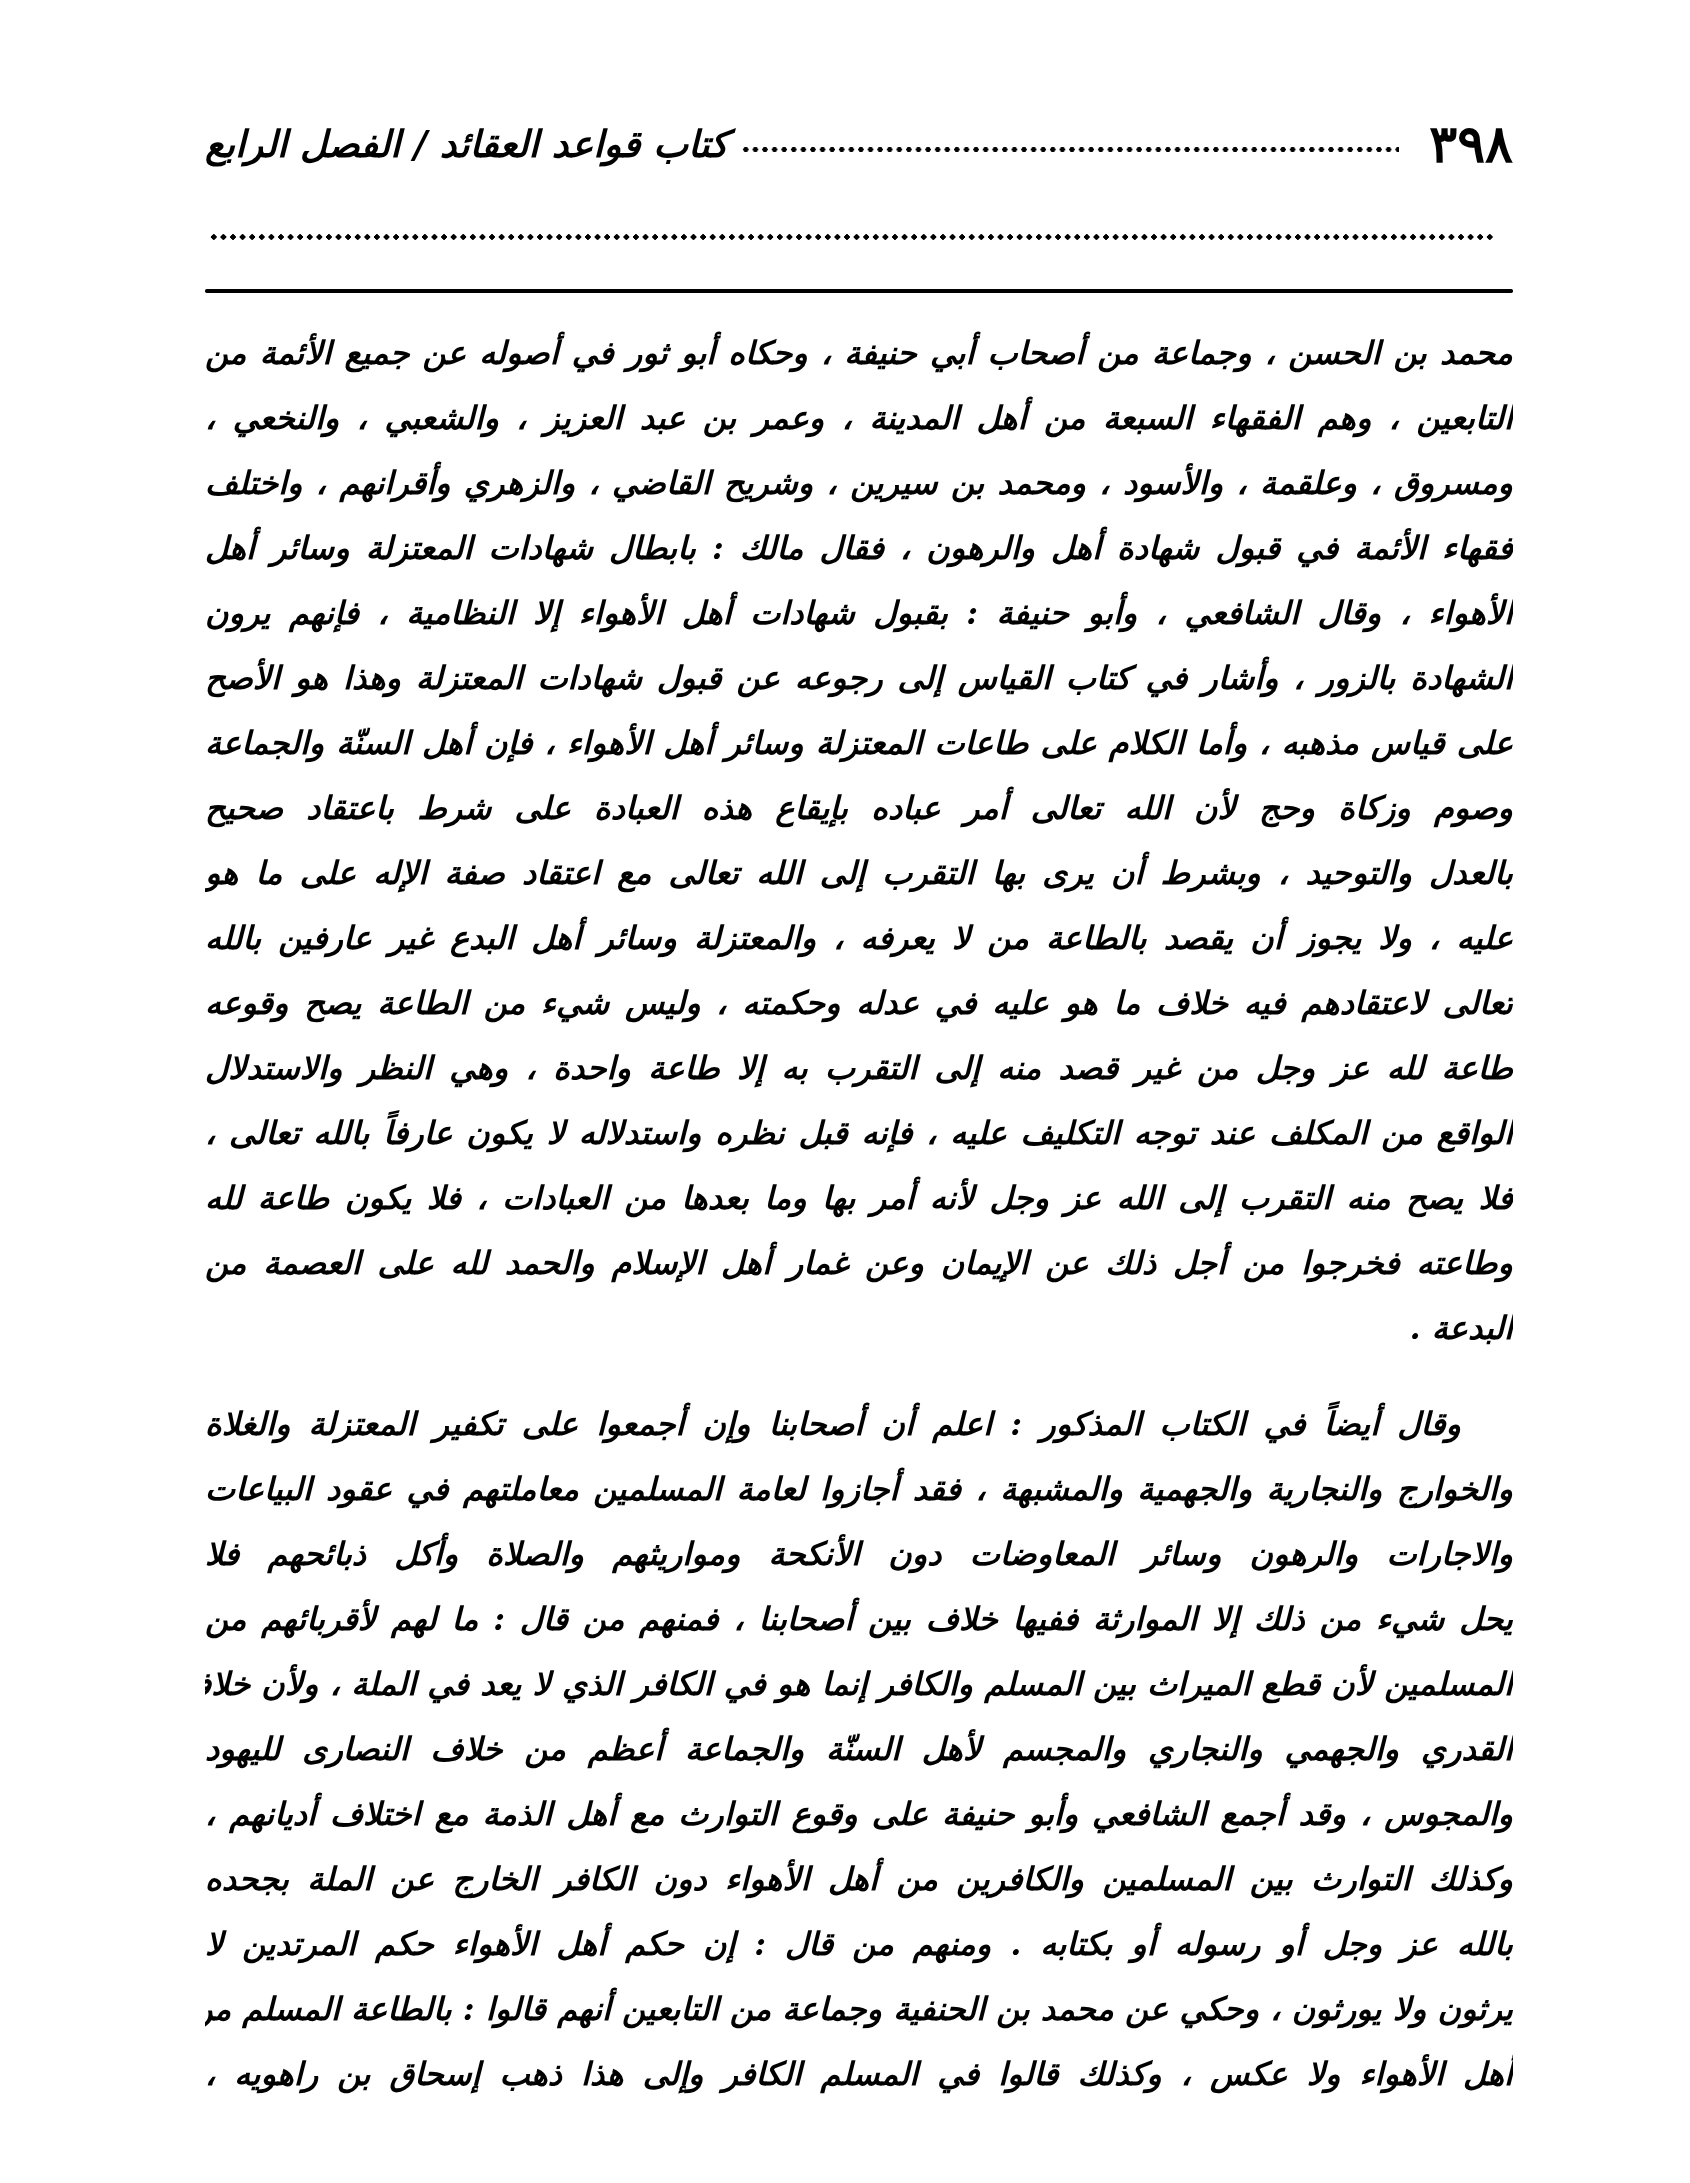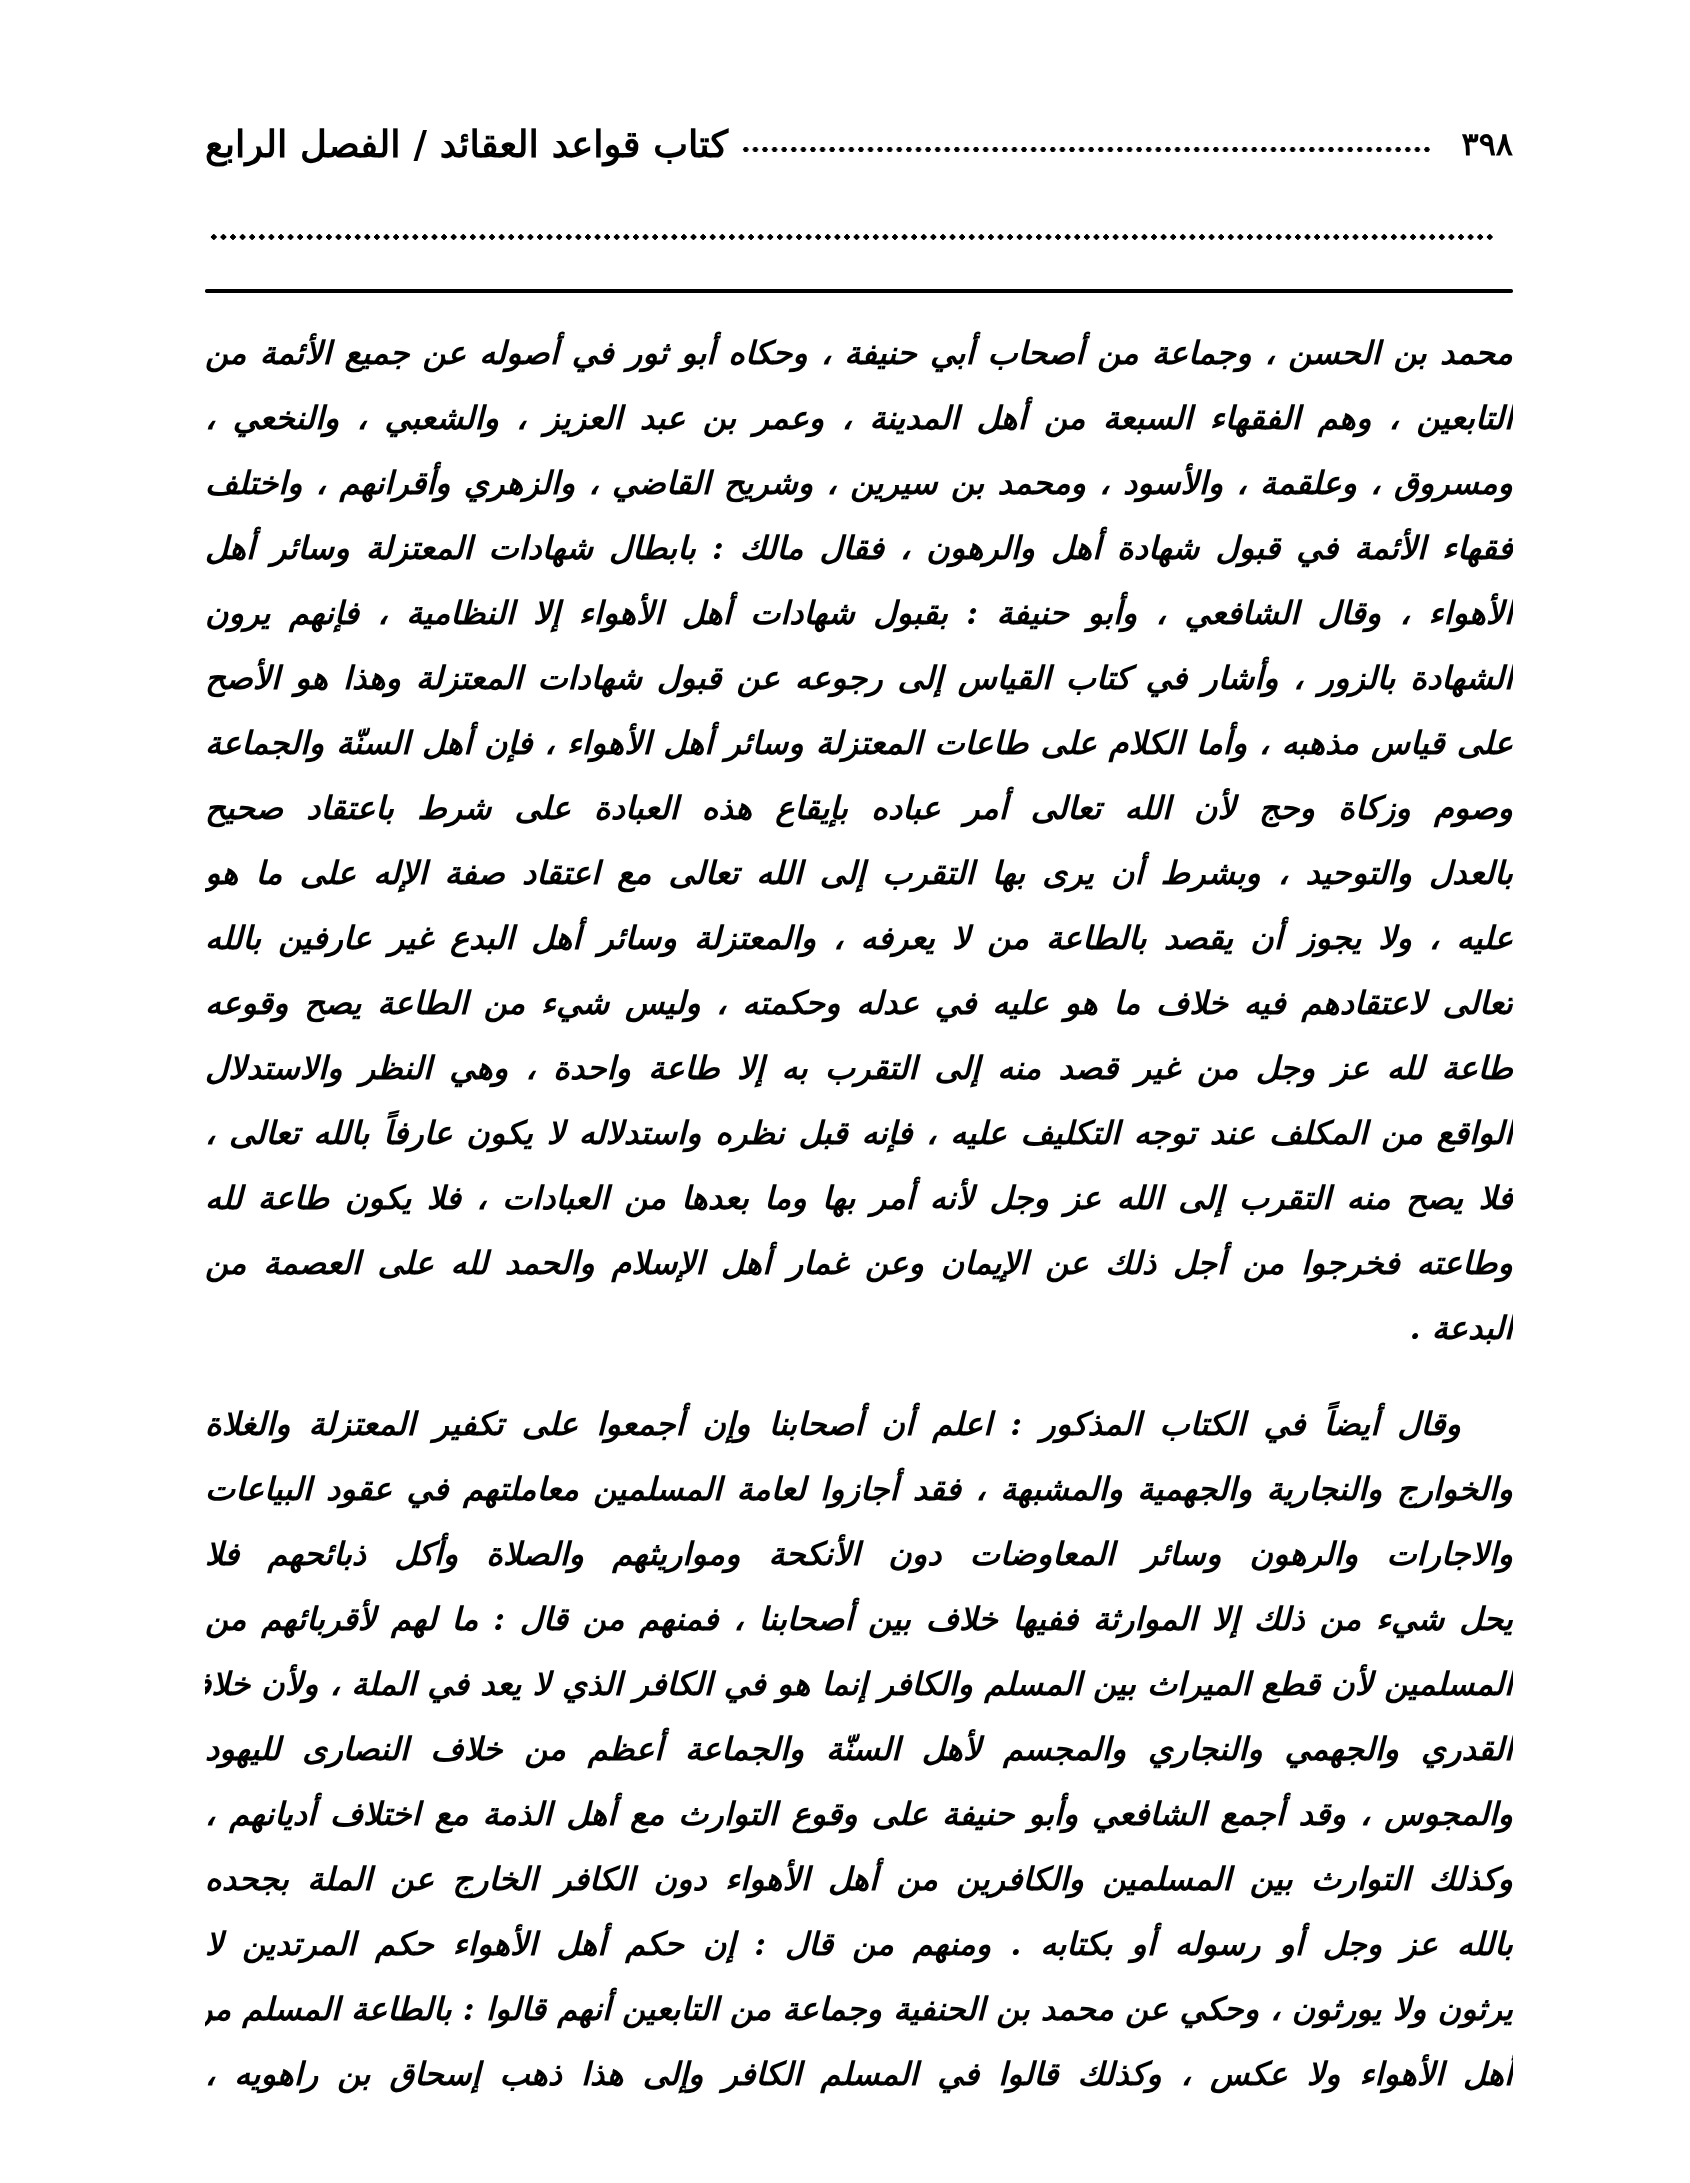--- a/index.html
+++ b/index.html
@@ -31,35 +31,36 @@
     height: 65px;
     display: flex;
     flex-direction: row;
     align-items: center;
     font-weight: bold;
     font-size: 37px;
   }
   .page-number {
     flex: 0 0 auto;
     margin-left: 17.5px;
-    font-size: 32px;
+    font-size: 52px;
     font-weight: bold;
   }
   .head-dots {
     flex: 1 1 auto;
     height: 5.2px;
     margin: 13px 13px 0 13px;
     background-image: radial-gradient(circle, #000 45%, transparent 50%);
     background-size: 9.6px 5.2px;
     background-repeat: repeat-x;
     align-self: center;
   }
   .head-title {
     flex: 0 0 auto;
     white-space: nowrap;
+    font-style: italic;
   }
   .dotted-line {
     position: absolute;
     top: 234px;
     left: 3.5px;
     right: 17.5px;
     height: 6.1px;
     background-image: radial-gradient(circle, #000 45%, transparent 50%);
     background-size: 9.6px 6.1px;
     background-repeat: repeat-x;

